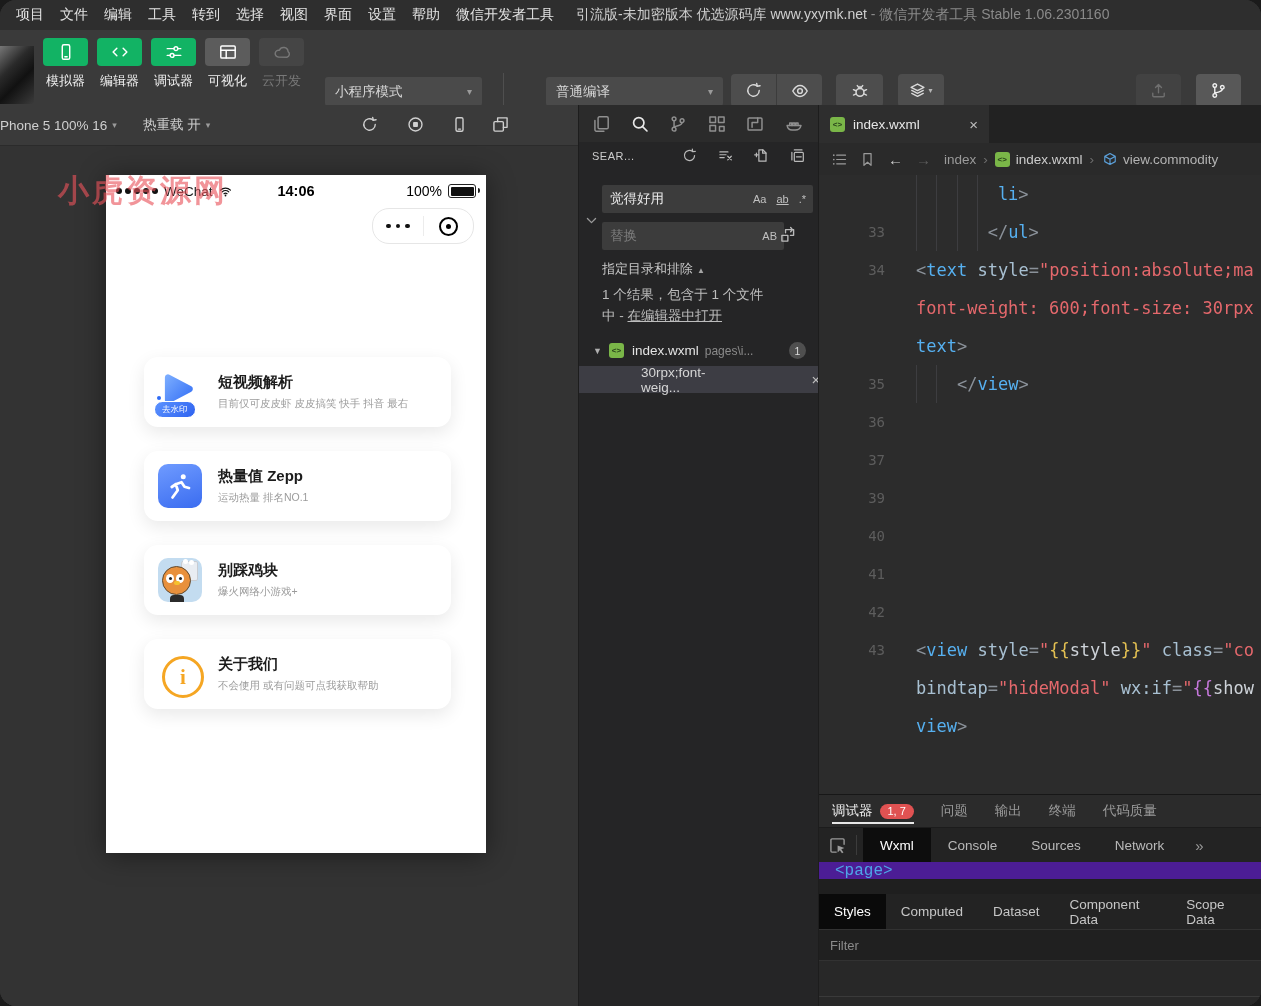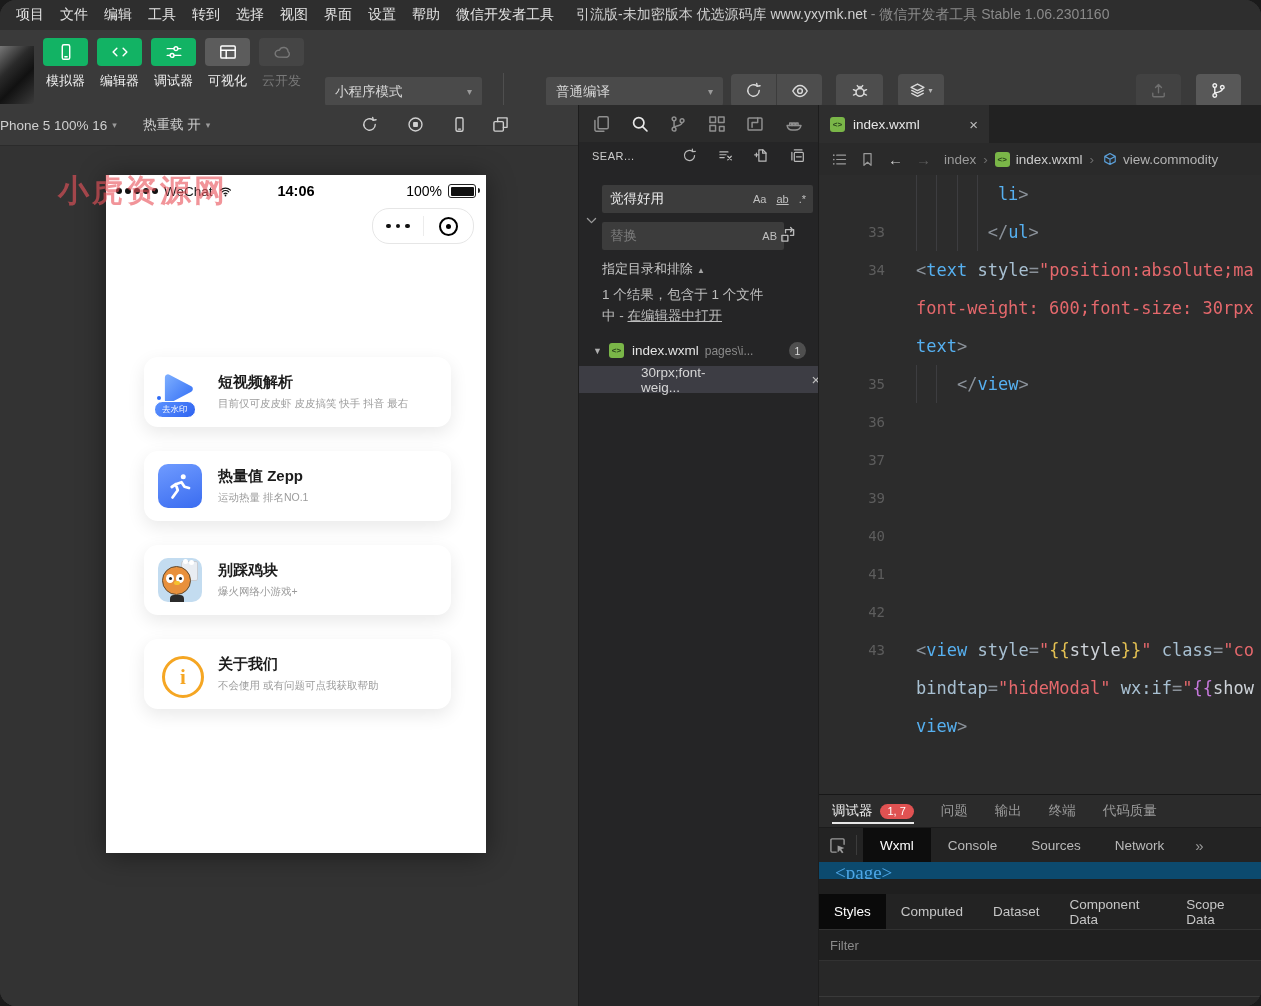--- a/index.html
+++ b/index.html
@@ -147,21 +147,21 @@
   .dtab{margin-right:27px;position:relative;height:100%;display:flex;align-items:center;cursor:pointer;gap:7px;}
   .dtab.active{color:#f0f0f0;}
   .dtab.active::after{content:"";position:absolute;left:0;right:0;bottom:3px;height:2px;background:#e8e8e8;}
   .dbadge{background:#e05252;color:#fff;font-size:11px;padding:1.5px 8px;border-radius:9px;}
   .devtools-tabs{height:34px;background:#232323;border-top:1px solid #1c1c1c;display:flex;align-items:center;font-size:13.5px;color:#b9b9b9;flex:none;}
   .dt-inspect{width:17px;height:17px;color:#9a9a9a;margin:0 10px;cursor:pointer;flex:none;}
   .dt-sep{width:1px;height:20px;background:#3c3c3c;margin-right:6px;}
   .dt-tab{padding:0 17px;height:100%;display:flex;align-items:center;cursor:pointer;}
   .dt-tab.active{background:#0d0d0d;color:#fff;}
   .dt-more{color:#9a9a9a;margin-left:14px;font-size:15px;cursor:pointer;}
-  .wxml-pane{height:17px;overflow:hidden;background:#0c4a6e;font-family:Liberation Serif, serif;font-size:19px;padding-left:16px;flex:none;color:#4ea7e8;}
+  .wxml-pane{height:17px;overflow:hidden;background:#4c1d95;font-family:Liberation Mono, monospace;font-size:16px;padding-left:16px;flex:none;color:#4ea7e8;}
   .dbg-gap{height:15px;background:#1f1f1f;flex:none;}
   .insp-tabs{height:35px;background:#232323;display:flex;align-items:center;font-size:13.5px;color:#c6c6c6;flex:none;}
   .it{padding:0 15px;height:100%;display:flex;align-items:center;cursor:pointer;}
   .it.active{background:#0a0a0a;color:#fff;}
   .filter-row{height:30px;background:#202020;border-top:1px solid #323232;border-bottom:1px solid #323232;
               color:#8a8a8a;font-size:13px;display:flex;align-items:center;padding-left:11px;flex:none;cursor:text;}
   .dbg-rest{flex:1;background:#282828;position:relative;}
   .dbg-rest::after{content:"";position:absolute;left:0;right:0;bottom:9px;height:1px;background:#3a3a3a;}
 </style>
 </head>

